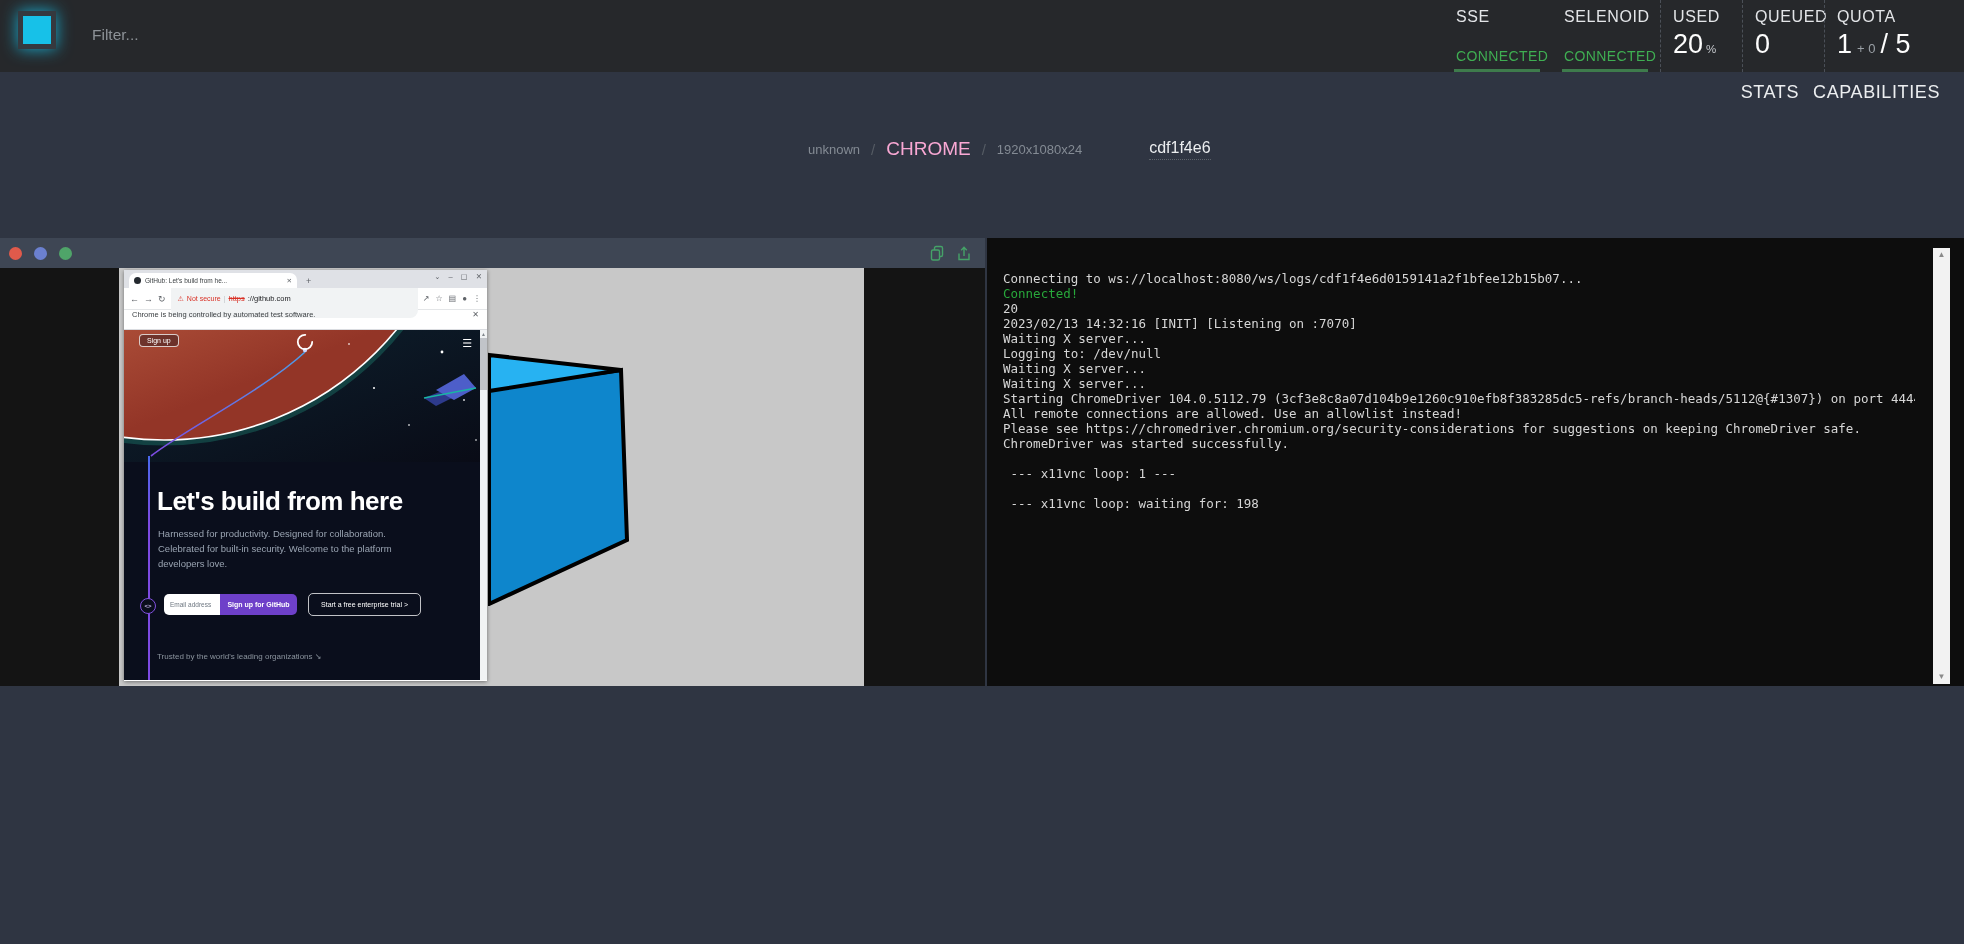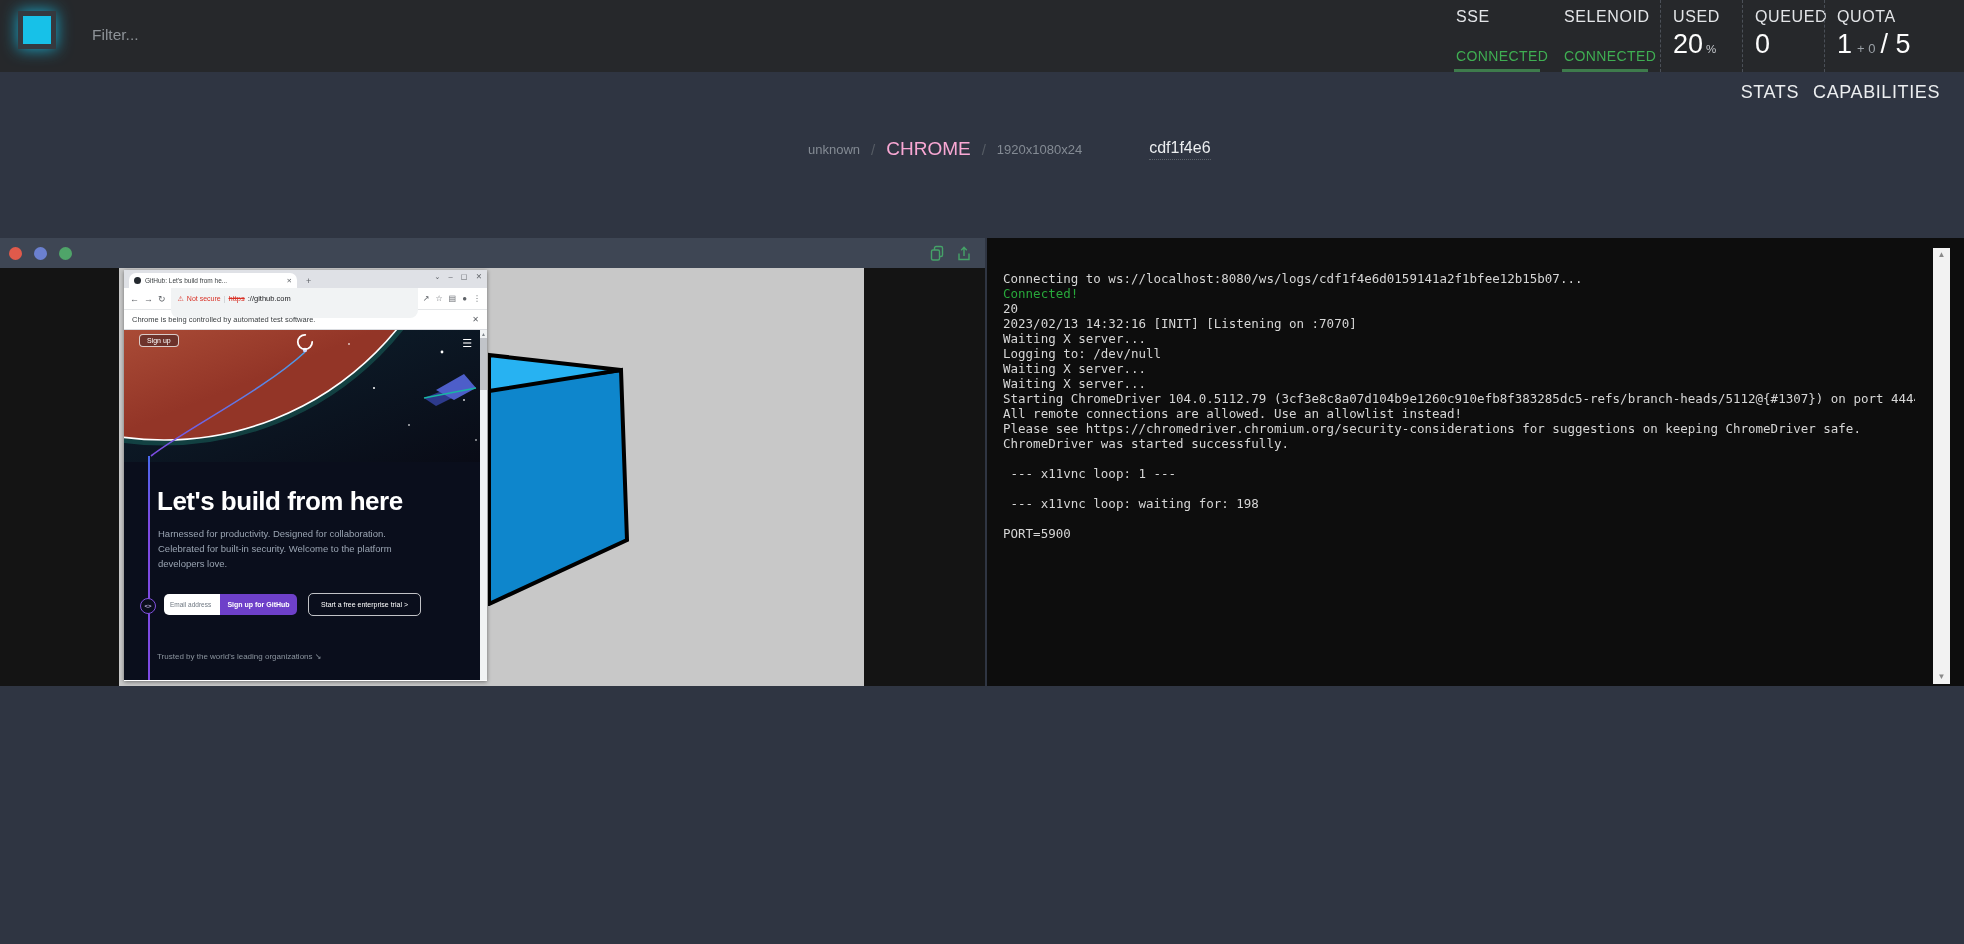--- a/index.html
+++ b/index.html
@@ -66,21 +66,21 @@
   .nav-ico{font-size:9px;color:#5f6368;cursor:pointer;}
   .url-pill{flex:1;height:14px;background:#f1f3f4;border-radius:8px;display:flex;align-items:center;
             padding:12px 7px;gap:3px;overflow:hidden;}
   .warn-tri{font-size:7px;color:#d93025;}
   .not-secure{font-size:7px;color:#d93025;white-space:nowrap;}
   .url-div{color:#c0c3c7;font-size:7px;}
   .url-https{font-size:7.5px;color:#d93025;text-decoration:line-through;}
   .url-rest{font-size:7.5px;color:#202124;white-space:nowrap;}
   .tb-icos{display:flex;gap:6px;font-size:8px;color:#5f6368;}
   .tb-icos span{cursor:pointer;}
-  .infobar{height:20px;background:#fff;border-bottom:1px solid #dadce0;display:flex;align-items:center;
+  .infobar{height:20px;background:#fff;border-bottom:1px solid #dadce0;display:flex;
            padding:0 8px;box-sizing:border-box;}
   .infobar-text{font-size:7.5px;color:#3c4043;}
   .infobar-x{margin-left:auto;font-size:8px;color:#5f6368;cursor:pointer;}
 
   
   .gh-page{position:relative;height:350px;background:#0a0e1c;overflow:hidden;}
   .gh-hero{position:absolute;left:0;top:0;}
   .gh-signup-chip{position:absolute;left:15px;top:4px;padding:2px 7px;border:1px solid rgba(255,255,255,.75);
                   border-radius:4px;font-size:7px;color:#fff;cursor:pointer;background:rgba(10,14,28,.35);}
   .gh-logo{position:absolute;left:172px;top:3px;cursor:pointer;}
@@ -316,21 +316,20 @@
         <div class="log-line">Waiting X server...</div>
         <div class="log-line">Starting ChromeDriver 104.0.5112.79 (3cf3e8c8a07d104b9e1260c910efb8f383285dc5-refs/branch-heads/5112@{#1307}) on port 4444</div>
         <div class="log-line">All remote connections are allowed. Use an allowlist instead!</div>
         <div class="log-line">Please see https://chromedriver.chromium.org/security-considerations for suggestions on keeping ChromeDriver safe.</div>
         <div class="log-line">ChromeDriver was started successfully.</div>
         <div class="log-line">&nbsp;</div>
         <div class="log-line"> --- x11vnc loop: 1 ---</div>
         <div class="log-line">&nbsp;</div>
         <div class="log-line"> --- x11vnc loop: waiting for: 198</div>
         <div class="log-line">&nbsp;</div>
-        <div class="log-line">PORT=5900</div>
       </div>
     <div class="log-scrollbar">
       <div class="scroll-arrow up">▲</div>
       <div class="scroll-arrow down">▼</div>
     </div>
   </div>
 
 </div>
 
 </body></html>

